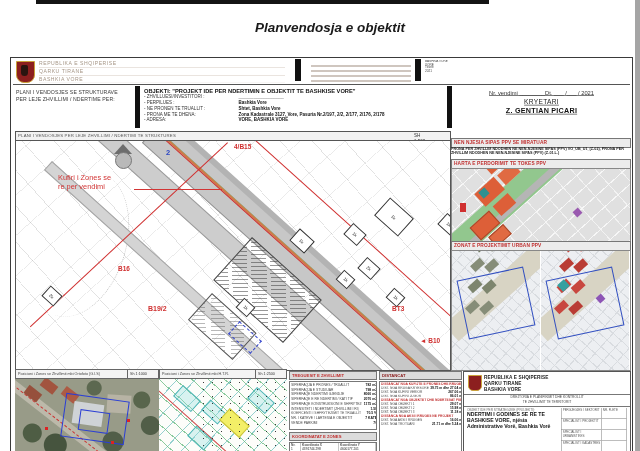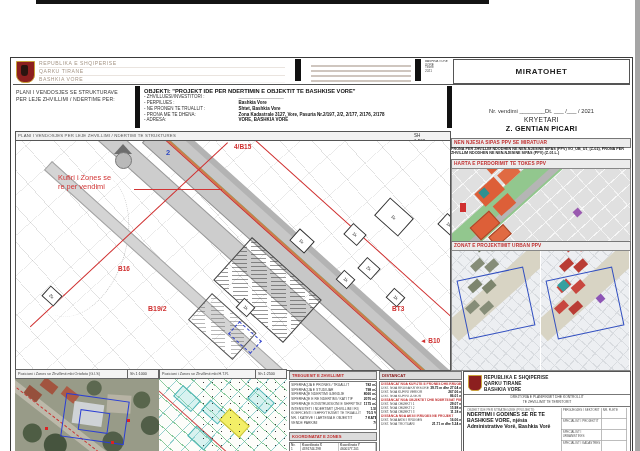--- a/index.html
+++ b/index.html
@@ -38,21 +38,21 @@
   
   .plan-label{left:5px;top:31px;width:118px;height:38px;overflow:hidden;}
   .plan-label div{font-size:9.4px;color:#3a3a3a;line-height:12.5px;letter-spacing:.2px;}
   .vbarA{left:124px;top:28px;width:5px;height:42px;background:#111;}
   .objcell{left:133px;top:29px;width:300px;height:42px;overflow:hidden;}
   .obj-line{font-size:10.4px;font-weight:bold;color:#111;line-height:13px;white-space:nowrap;}
   .f-row{display:flex;line-height:10.6px;font-size:8.2px;white-space:nowrap;}
   .f-l{width:172px;color:#333;}
   .f-v{font-weight:bold;color:#111;}
   .vbarB{left:436px;top:28px;width:5px;height:42px;background:#111;}
-  .apprcell{left:444px;top:48px;width:173px;height:40px;overflow:hidden;text-align:center;}
+  .apprcell{left:444px;top:30px;width:173px;height:40px;overflow:hidden;text-align:center;text-decoration:underline;}
   .appr-dec{font-size:9.6px;color:#333;line-height:16px;}
   .appr-role{font-size:11px;color:#222;line-height:15px;letter-spacing:.5px;}
   .appr-name{font-size:12px;font-weight:bold;color:#111;line-height:14px;letter-spacing:.4px;}
 
   
   .map-strip{left:4px;top:73px;width:434px;height:9px;border:1px solid #555;background:#f2f2f2;}
   .map-strip .inner{position:absolute;left:2px;top:1px;width:640px;height:12px;}
   .ms-title{position:absolute;left:0;top:0;font-size:7.2px;color:#555;letter-spacing:.3px;}
   .ms-scale{position:absolute;left:660px;top:0;font-size:7.6px;color:#333;}
 
@@ -198,20 +198,21 @@
   .st-row{display:flex;height:19px;border-bottom:.8px solid #888;border-left:.8px solid #888;}
   .st-row span{display:block;border-right:.8px solid #888;font-size:5.4px;color:#555;padding:1px 1px 0 2px;overflow:hidden;}
   .st-l{width:72px;} .st-r{width:44px;}
 </style>
 </head>
 <body>
 
 <div class="screen">
 
   <div class="abs top-rule"></div>
+  <div class="abs doc-title">Planvendosja e objektit</div>
   <div class="abs edge-strip"></div>
 
   <div class="abs sheet">
 
     <div class="abs emblem"></div>
     <div class="abs auth-wrap">
       <div class="s60">
 
       <div class="auth-line">REPUBLIKA E SHQIPERISE</div>
           <div class="auth-line">QARKU TIRANE</div>
@@ -227,23 +228,20 @@
     </div>
     <div class="abs blackbar" style="left:404px;"></div>
     <div class="abs ministamp">
       <div class="s55">
 
       <div class="ms">BASHKIA VORE</div>
           <div class="ms">VORE</div>
           <div class="ms">Tirane</div>
           <div class="ms">2021</div>
         </div>
-    </div>
-    <div class="abs approve-box">
-      <div class="t">MIRATOHET</div>
     </div>
     <div class="abs hdr-line"></div>
 
     <div class="abs plan-label">
       <div class="s55">
         <div>PLANI I VENDOSJES SE STRUKTURAVE</div>
         <div>PER LEJE ZHVILLIMI / NDERTIME PER:</div>
       </div>
     </div>
     <div class="abs vbarA"></div>

